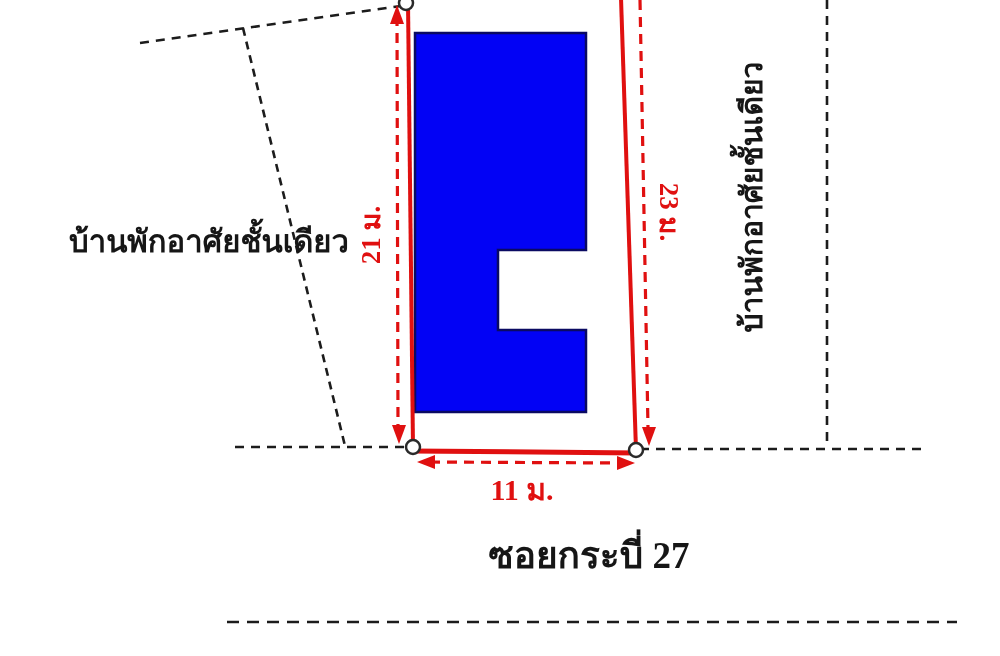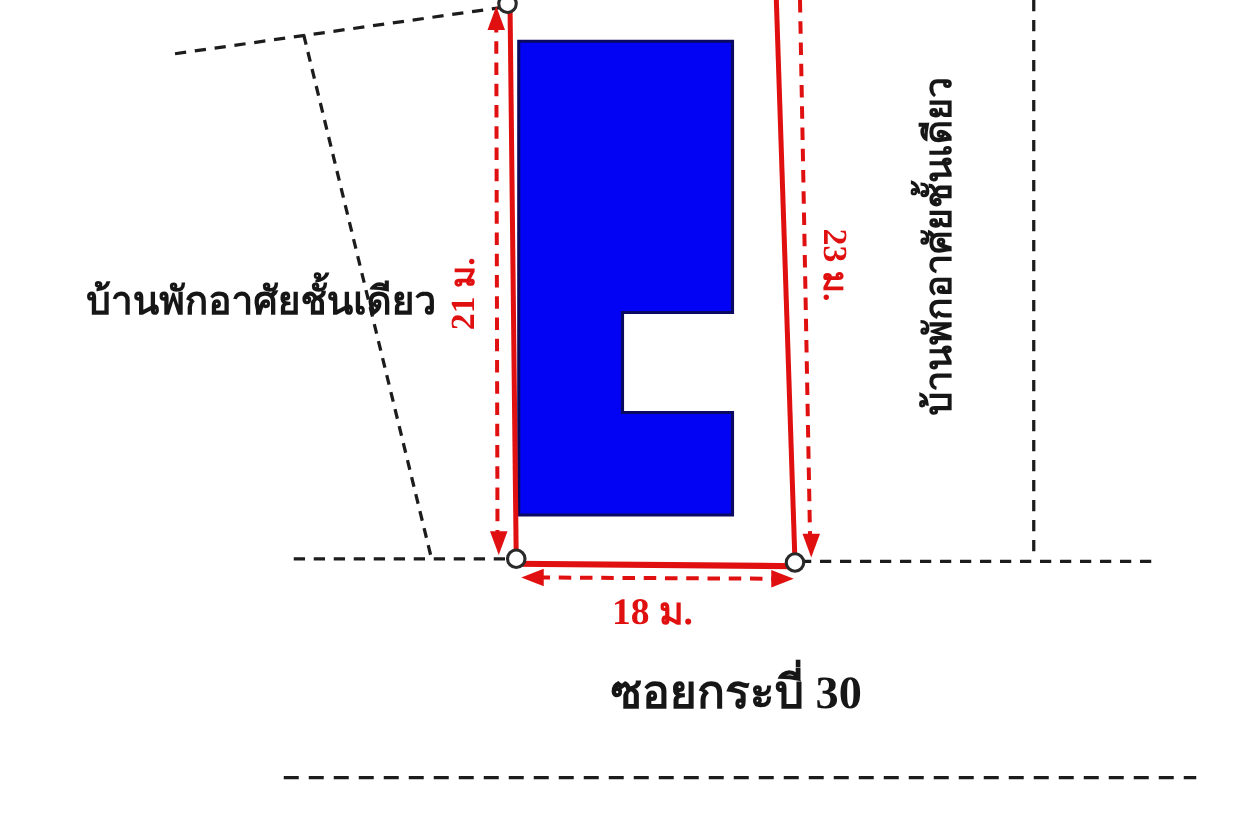--- a/index.html
+++ b/index.html
@@ -62,20 +62,20 @@
 
     <circle cx="406" cy="3" r="7" fill="#ffffff" stroke="#2a2a2a" stroke-width="2.5"></circle>
     <circle cx="413" cy="447" r="7" fill="#ffffff" stroke="#2a2a2a" stroke-width="2.5"></circle>
     <circle cx="636" cy="450" r="7" fill="#ffffff" stroke="#2a2a2a" stroke-width="2.5"></circle>
   </svg>
 
   <div id="lbl-left-building" class="lbl">บ้านพักอาศัยชั้นเดียว</div>
 
   <div id="lbl-right-building" class="lbl rot-ccw">บ้านพักอาศัยชั้นเดียว</div>
 
-  <div id="lbl-road" class="lbl">ซอยกระบี่ 30</div>
+  <div id="lbl-road" class="lbl">ซอยกระบี่ 27</div>
 
   <div id="dim-west" class="lbl red rot-ccw">21 ม.</div>
 
   <div id="dim-east" class="lbl red rot-cw">23 ม.</div>
 
-  <div id="dim-south" class="lbl red">18 ม.</div>
+  <div id="dim-south" class="lbl red">11 ม.</div>
 </div>
 
 </body></html>

